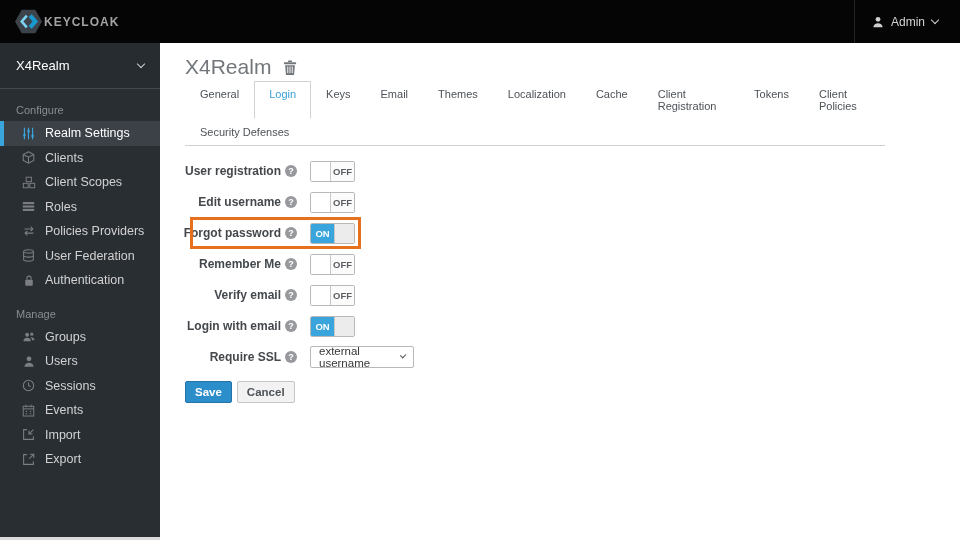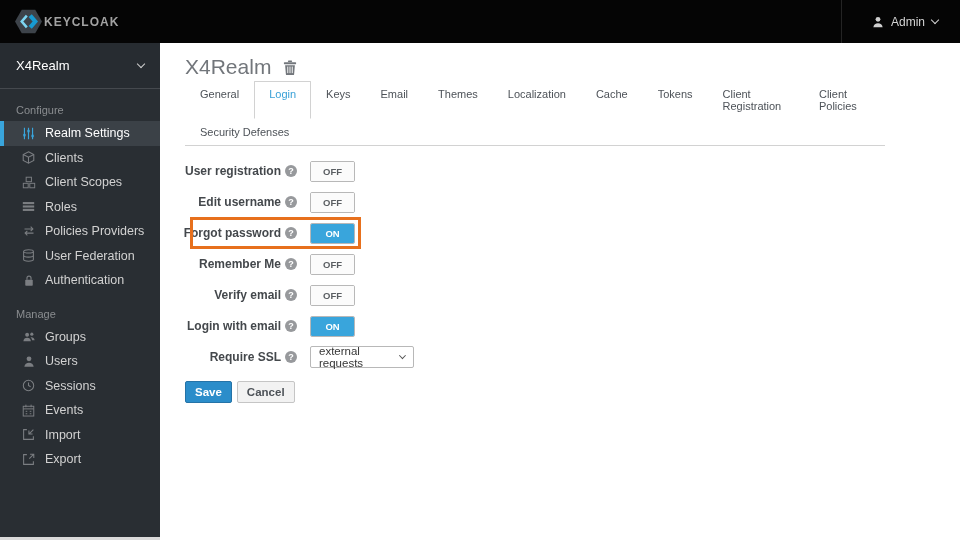--- a/index.html
+++ b/index.html
@@ -6,21 +6,21 @@
   html,body { width:960px; height:540px; overflow:hidden; background:#fff;
               font-family:"Liberation Sans", sans-serif; }
   .interact { cursor:pointer; }
 
   
   .topnav { position:absolute; top:0; left:0; width:960px; height:43px;
             background:#050505; display:flex; align-items:center; justify-content:space-between; z-index:5; }
   .brand { display:flex; align-items:center; gap:2px; padding-left:15px; }
   .brand-text { font-size:12px; font-weight:bold; letter-spacing:1px; color:#a2a2a2; }
   .user-menu { display:flex; align-items:center; gap:7px; height:100%;
-               padding:0 22px 0 30px; border-left:1px solid #242424; color:#d4d4d4; font-size:12px; }
+               padding:0 22px 0 17px; border-left:1px solid #242424; color:#d4d4d4; font-size:12px; }
   .chev { display:inline-block; width:6px; height:6px; border-right:1.5px solid currentColor;
           border-bottom:1.5px solid currentColor; transform:rotate(45deg); margin-top:-4px; }
 
   
   .sidebar { position:absolute; top:43px; left:0; width:160px; height:494px; background:#292e33; }
   .bottom-strip { position:absolute; left:0; bottom:0; width:160px; height:3px; background:#dadada; }
   .realm-selector { height:46px; display:flex; align-items:center; justify-content:space-between;
                     padding:0 16px; color:#fff; font-size:13px; border-bottom:1px solid #45494e;
                     background:#272c31; }
   .realm-selector .chev { color:#cfcfcf; }
@@ -46,21 +46,21 @@
                 border-radius:1px 1px 0 0; }
 
   
   .form { margin-top:14px; }
   .frow { position:relative; display:flex; align-items:center; height:22px; margin-bottom:9px; width:fit-content; }
   .flabel { width:112px; text-align:right; font-size:12px; font-weight:bold; color:#44484c;
             margin-right:13px; white-space:nowrap; display:flex; justify-content:flex-end; align-items:center; gap:4px; }
   .qicon { display:inline-flex; width:12px; height:12px; border-radius:50%; background:#97999c;
            color:#fff; font-size:9px; font-weight:bold; align-items:center; justify-content:center; flex:none; }
   .toggle { width:45px; height:21px; border:1px solid #b8b8b8; border-radius:2px; display:flex;
-            overflow:hidden; font-size:9.5px; font-weight:bold; background:#fff;flex-direction:column; }
+            overflow:hidden; font-size:9.5px; font-weight:bold; background:#fff; }
   .t-knob { width:20px; background:#fff; border-right:1px solid #c8c8c8; flex:none; }
   .toggle.on .t-knob { background:#ececec; border-right:none; border-left:1px solid #c8c8c8; }
   .t-label { flex:1; display:flex; align-items:center; justify-content:center; color:#5a5e62; background:#fbfbfb; }
   .toggle.on .t-label { background:#39a5dc; color:#fff; }
   .hl-box { position:absolute; left:5px; top:-5px; right:-6px; bottom:-5px;
             border:3px solid #e7701d; pointer-events:none; }
   .sselect { width:104px; height:22px; border:1px solid #b8b8b8; border-radius:2px; background:#fff;
              display:flex; align-items:center; justify-content:space-between; padding:0 8px;
              font-size:11.5px; color:#363636; }
   .sselect .chev { color:#555; width:5px; height:5px; }
@@ -246,22 +246,22 @@
 
   <div class="tabs">
     <div class="tab-row" id="tabrow1">
         <div class="tab interact">General</div>
         <div class="tab interact active">Login</div>
         <div class="tab interact">Keys</div>
         <div class="tab interact">Email</div>
         <div class="tab interact">Themes</div>
         <div class="tab interact">Localization</div>
         <div class="tab interact">Cache</div>
+        <div class="tab interact">Client Registration</div>
         <div class="tab interact">Tokens</div>
-        <div class="tab interact">Client Registration</div>
         <div class="tab interact">Client Policies</div>
       </div>
     <div class="tab-row" id="tabrow2">
         <div class="tab interact">Security Defenses</div>
       </div>
   </div>
 
   <div class="form" id="form">
       <div class="frow">
         <span class="flabel">
@@ -323,21 +323,21 @@
           <span class="t-label">ON</span>
           <span class="t-knob"></span>
         </div>
       </div>
       <div class="frow">
         <span class="flabel">
           <span>Require SSL</span>
           <span class="qicon interact">?</span>
         </span>
         <div class="sselect interact">
-          <span>external requests</span>
+          <span>external username</span>
           <i class="chev"></i>
         </div>
       </div>
       <div class="btn-row">
         <button class="btn btn-save interact">Save</button>
         <button class="btn btn-cancel interact">Cancel</button>
       </div>
     </div>
 </div>
 

